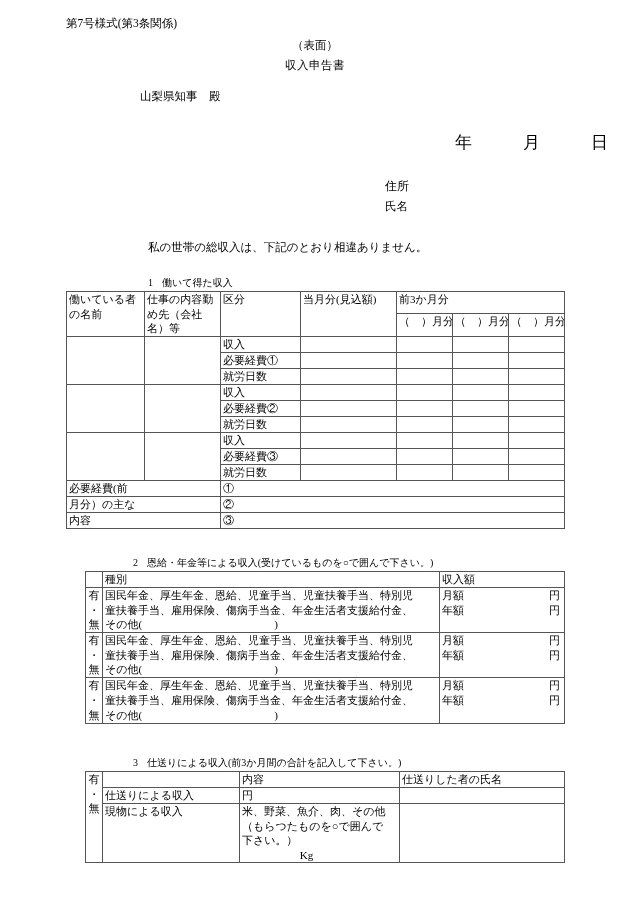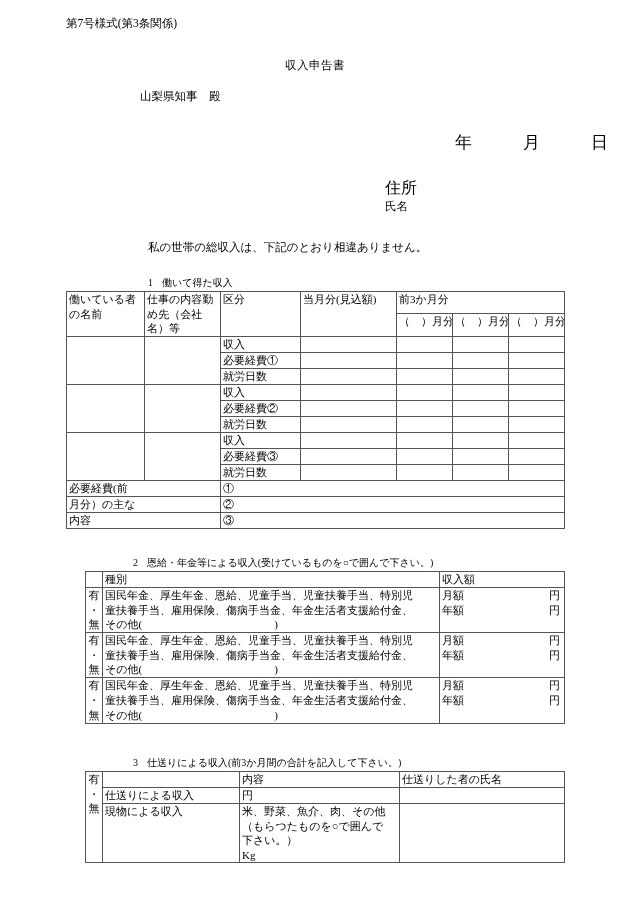--- a/index.html
+++ b/index.html
@@ -57,21 +57,21 @@
     position: absolute;
     left: 455px;
     top: 131px;
     font-size: 17px;
     white-space: pre;
   }
   .addr-label {
     position: absolute;
     left: 385px;
     top: 178px;
-    font-size: 16px;
+    font-size: 12px;
   }
   .name-label {
     position: absolute;
     left: 385px;
     top: 199px;
     font-size: 11.5px;
   }
   .statement {
     position: absolute;
     left: 148px;
@@ -124,36 +124,37 @@
   .kind-cell { white-space: nowrap; }
   .amt-cell { position: relative; padding-right: 4px; }
   .amt-row { display: flex; justify-content: space-between; }
   .amt-row .yen { padding-right: 2px; }
   .amt-spacer { height: 15px; }
 
   
   #table-remit { left: 85px; top: 771px; width: 479px; }
   #table-remit td { line-height: 14.6px; }
   .right-yen { text-align: right; padding-right: 28px; }
-  .right-kg  { text-align: left; padding-right: 28px; }
+  .right-kg  { text-align: center; padding-right: 28px; }
 
   .footnote {
     position: absolute;
     left: 0; right: 0;
     top: 869px;
     text-align: center;
     font-size: 11.5px;
   }
 </style>
 </head>
 <body>
 
 <div class="page">
 
   <div class="form-no">第7号様式(第3条関係)</div>
+  <div class="omote">（表面）</div>
   <div class="doc-title">収入申告書</div>
   <div class="addressee">山梨県知事　殿</div>
   <div class="date-line">年　　　月　　　日</div>
   <div class="addr-label">住所</div>
   <div class="name-label">氏名</div>
   <div class="statement">私の世帯の総収入は、下記のとおり相違ありません。</div>
 
   <div class="sec-heading" style="left:148px; top:276px;">
     <span class="num">1</span><span>働いて得た収入</span>
   </div>

